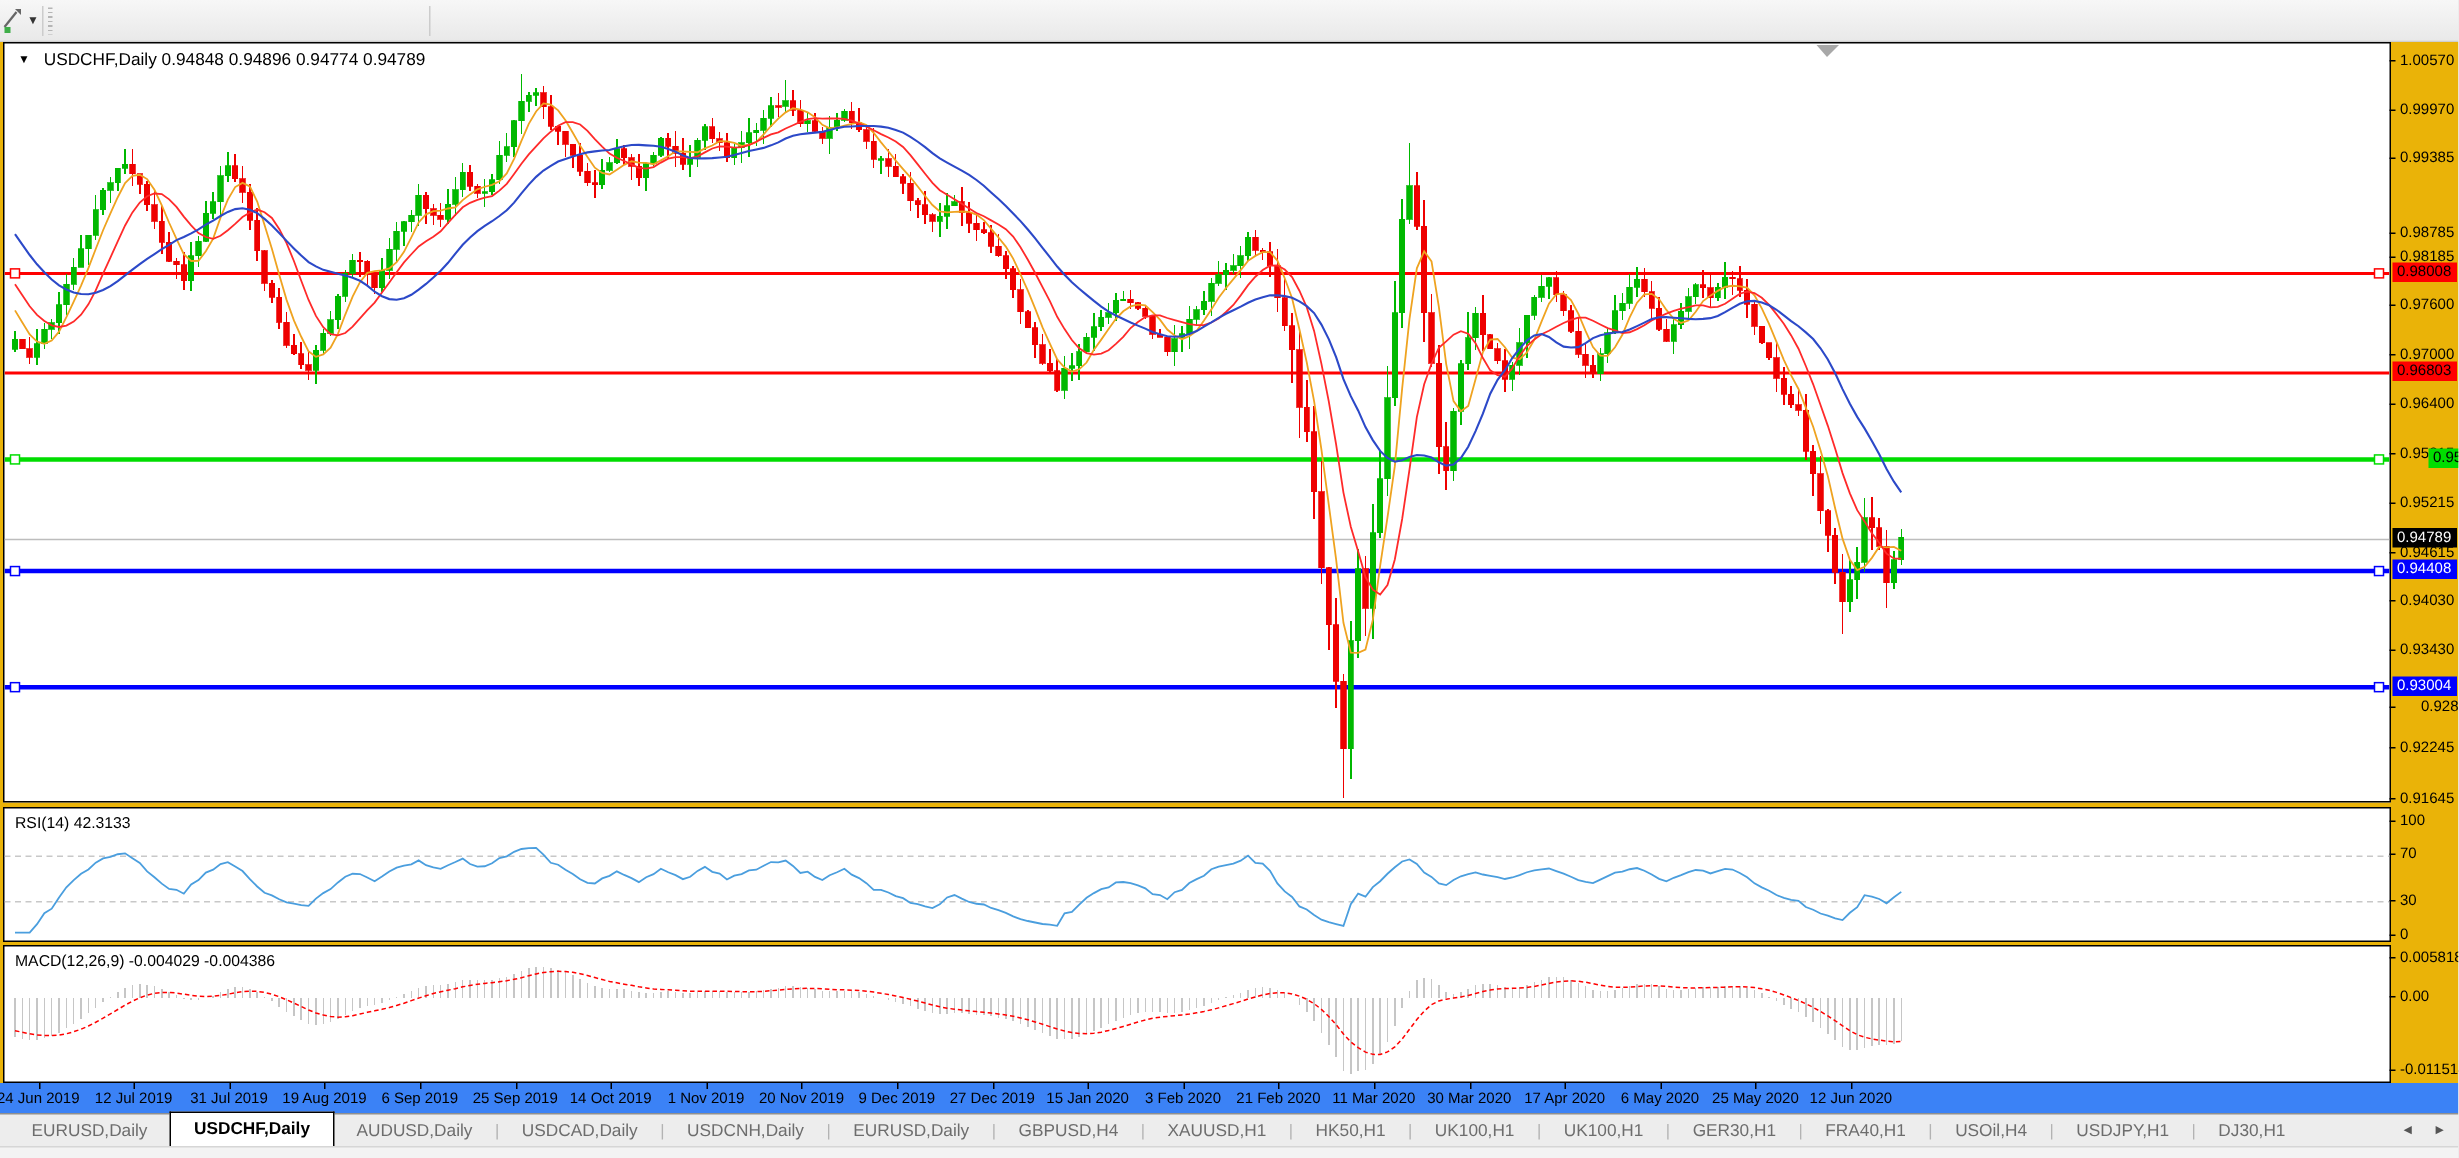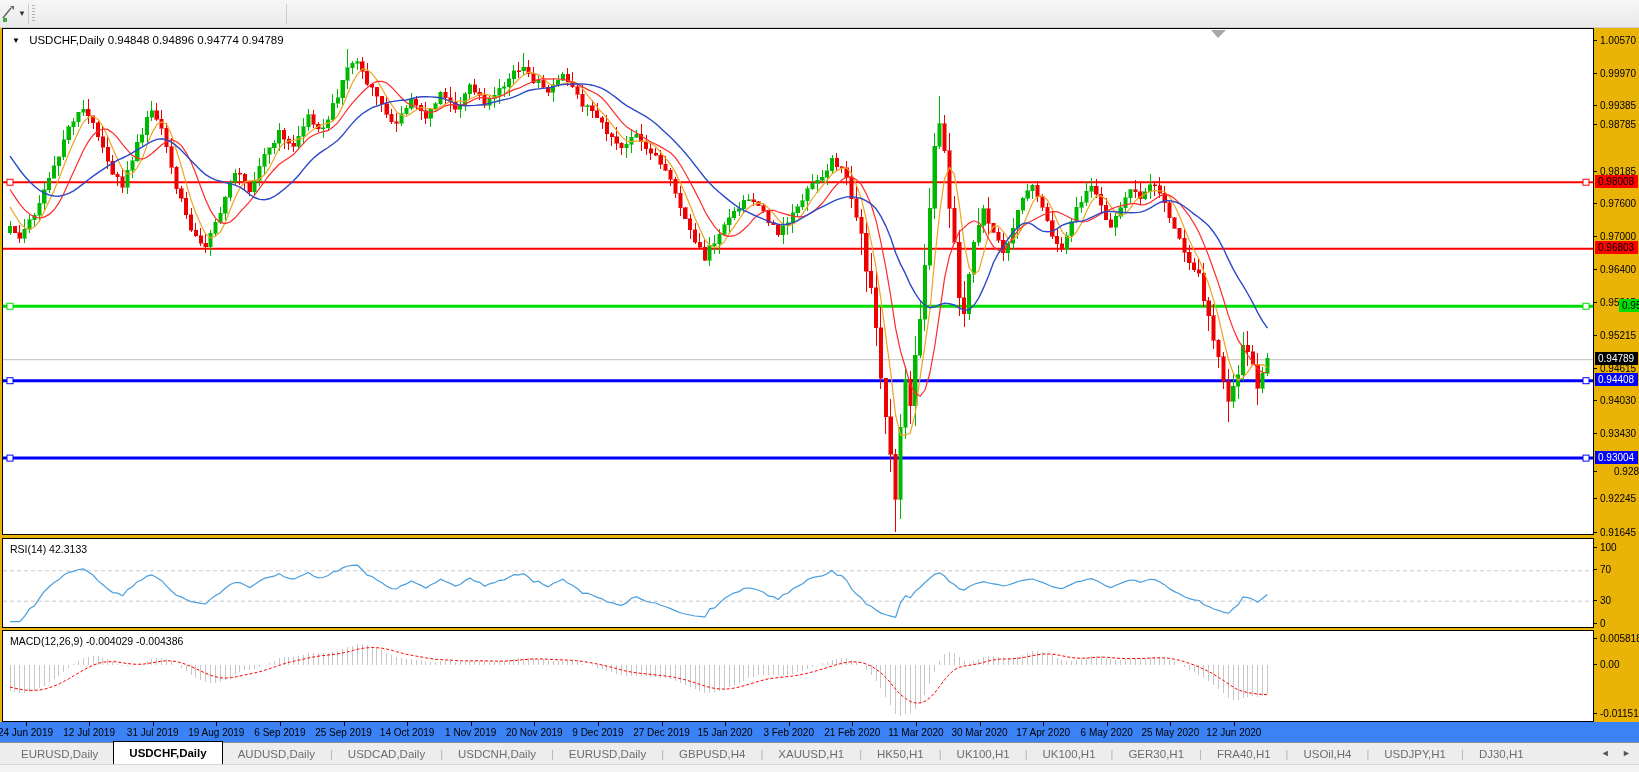--- a/index.html
+++ b/index.html
@@ -891,21 +891,21 @@
           <line x1="1264.501" y1="34" x2="1264.501" y2="63.14652883009351" stroke="#c6c6c6" stroke-width="1" shape-rendering="crispEdges"></line>
           <polyline points="7,56.1 11.893,57.2 16.786,58.2 21.679,59.0 26.572,59.4 31.465,59.4 36.358,59.0 41.251,58.2 46.144,56.8 51.037,55.1 55.93,53.0 60.823,50.5 65.716,47.8 70.609,44.9 75.502,42.0 80.395,39.1 85.288,36.4 90.181,34.2 95.074,32.4 99.967,31.2 104.86,30.7 109.753,30.6 114.646,31.0 119.539,31.8 124.43199999999999,32.5 129.325,33.1 134.218,33.3 139.111,33.2 144.004,32.6 148.897,31.8 153.79,30.9 158.683,30.1 163.576,29.8 168.469,29.9 173.362,30.6 178.255,31.8 183.148,33.5 188.041,35.5 192.934,37.7 197.827,40.0 202.72,42.3 207.613,44.3 212.506,45.7 217.399,46.7 222.292,47.1 227.185,46.8 232.078,46.1 236.971,45.0 241.86399999999998,43.9 246.75699999999998,42.9 251.64999999999998,41.9 256.543,40.7 261.436,39.3 266.329,37.8 271.222,36.1 276.115,34.4 281.008,32.8 285.901,31.3 290.794,30.2 295.687,29.1 300.58,28.1 305.473,26.9 310.366,26.0 315.259,25.2 320.152,24.6 325.04499999999996,24.1 329.938,23.5 334.83099999999996,22.8 339.724,21.9 344.61699999999996,20.8 349.51,19.5 354.40299999999996,18.3 359.296,17.3 364.18899999999996,16.8 369.082,16.5 373.97499999999997,16.7 378.868,17.2 383.76099999999997,18.1 388.654,19.3 393.54699999999997,20.7 398.44,22.0 403.33299999999997,23.3 408.226,24.2 413.11899999999997,25.1 418.012,25.9 422.905,26.9 427.798,27.6 432.691,28.3 437.584,28.6 442.477,28.9 447.37,29.1 452.263,29.5 457.156,29.8 462.049,29.9 466.942,29.9 471.835,29.8 476.72799999999995,29.8 481.621,29.9 486.51399999999995,30.0 491.407,30.1 496.29999999999995,30.1 501.193,30.1 506.08599999999996,29.9 510.979,29.5 515.872,29.1 520.765,28.6 525.658,28.2 530.5509999999999,28.0 535.444,27.9 540.337,28.0 545.23,28.2 550.1229999999999,28.5 555.016,28.8 559.909,28.9 564.802,29.1 569.6949999999999,29.4 574.588,29.8 579.481,30.4 584.374,31.2 589.2669999999999,32.0 594.16,33.0 599.053,34.0 603.946,35.2 608.8389999999999,36.4 613.732,37.7 618.625,39.0 623.518,40.2 628.411,41.1 633.304,41.8 638.197,42.4 643.0899999999999,42.9 647.983,43.4 652.876,43.9 657.769,44.4 662.6619999999999,45.0 667.555,45.7 672.448,46.5 677.341,47.6 682.2339999999999,48.8 687.127,50.3 692.02,51.8 696.913,53.4 701.8059999999999,55.0 706.699,56.3 711.592,57.4 716.485,58.0 721.3779999999999,58.1 726.271,57.8 731.164,57.1 736.057,56.0 740.9499999999999,54.7 745.843,53.3 750.736,51.8 755.629,50.3 760.5219999999999,49.0 765.415,47.9 770.308,47.1 775.201,46.6 780.0939999999999,46.1 784.987,45.6 789.88,45.0 794.7729999999999,44.2 799.6659999999999,43.3 804.559,42.2 809.452,40.9 814.3449999999999,39.5 819.2379999999999,38.1 824.131,36.6 829.024,35.0 833.9169999999999,33.6 838.81,32.3 843.703,31.3 848.596,30.8 853.4889999999999,30.9 858.382,31.6 863.275,33.1 868.168,35.2 873.0609999999999,38.1 877.954,41.9 882.847,46.7 887.74,52.1 892.6329999999999,58.3 897.526,63.6 902.419,67.4 907.312,70.4 912.2049999999999,71.9 917.098,72.0 921.991,70.3 926.884,66.9 931.7769999999999,61.7 936.67,55.2 941.563,48.7 946.4559999999999,43.1 951.3489999999999,38.8 956.242,36.3 961.135,35.1 966.0279999999999,34.4 970.9209999999999,33.6 975.814,32.6 980.707,31.3 985.5999999999999,30.0 990.4929999999999,29.0 995.386,28.3 1000.279,28.0 1005.1719999999999,27.9 1010.0649999999999,27.7 1014.958,27.3 1019.851,26.6 1024.744,25.7 1029.637,24.6 1034.53,23.7 1039.423,23.1 1044.316,22.9 1049.209,23.2 1054.1019999999999,23.8 1058.995,24.8 1063.888,25.8 1068.781,26.6 1073.674,27.1 1078.567,27.2 1083.46,27.1 1088.353,26.7 1093.2459999999999,26.3 1098.139,26.1 1103.032,26.2 1107.925,26.6 1112.818,27.1 1117.711,27.4 1122.604,27.6 1127.4969999999998,27.6 1132.3899999999999,27.5 1137.283,27.4 1142.176,27.3 1147.069,27.1 1151.962,26.9 1156.855,26.8 1161.748,27.0 1166.6409999999998,27.4 1171.5339999999999,28.2 1176.427,29.2 1181.32,30.6 1186.213,32.3 1191.106,34.1 1195.999,36.0 1200.892,38.2 1205.7849999999999,40.6 1210.6779999999999,43.3 1215.571,46.3 1220.464,49.5 1225.357,52.9 1230.25,56.1 1235.143,58.8 1240.036,60.5 1244.9289999999999,61.6 1249.822,62.4 1254.715,63.1 1259.608,63.5 1264.501,63.4" fill="none" stroke="#ff0000" stroke-width="1" stroke-dasharray="3,2"></polyline>
         </svg>
     </div>
   </div>
 
   <div class="axis-col ac-price" id="price-axis">
       <div class="tick" style="top: 6.51764px;">1.00570</div>
       <div class="tick" style="top: 39.5937px;">0.99970</div>
       <div class="tick" style="top: 71.8429px;">0.99385</div>
-      <div class="tick" style="top: 91px;">0.98785</div>
+      <div class="tick" style="top: 122px;">0.98785</div>
       <div class="tick" style="top: 137.995px;">0.98185</div>
       <div class="tick" style="top: 170.244px;">0.97600</div>
       <div class="tick" style="top: 203.32px;">0.97000</div>
       <div class="tick" style="top: 236.396px;">0.96400</div>
       <div class="tick" style="top: 268.646px;">0.95815</div>
       <div class="tick" style="top: 301.722px;">0.95215</div>
       <div class="tick" style="top: 334.798px;">0.94615</div>
       <div class="tick" style="top: 367.047px;">0.94030</div>
       <div class="tick" style="top: 400.123px;">0.93430</div>
       <div class="tick" style="top: 438px; padding-left: 21px;">0.92830</div>

